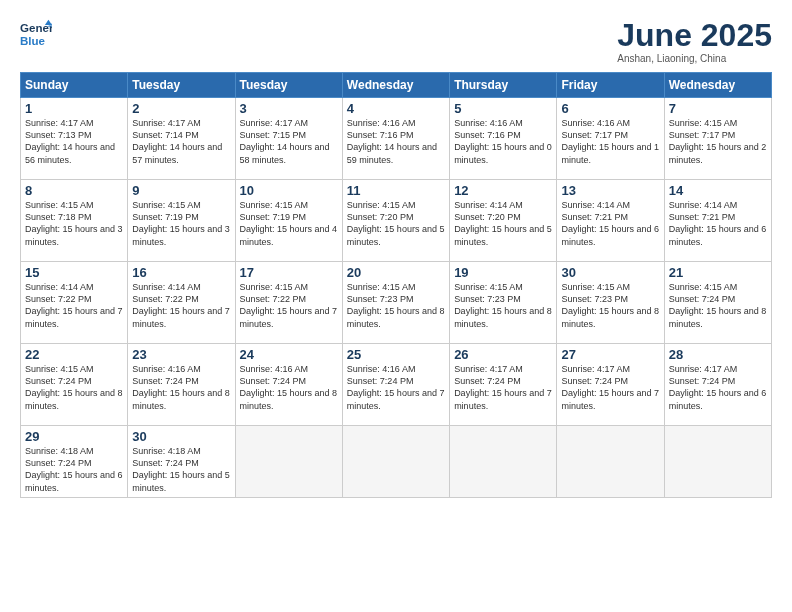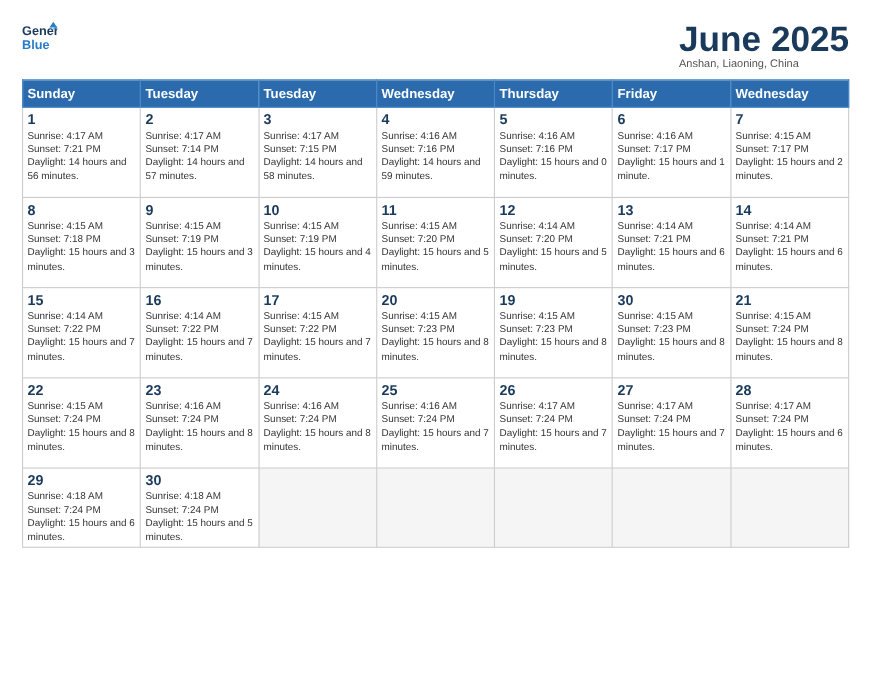--- a/index.html
+++ b/index.html
@@ -115,21 +115,21 @@
         <th>Thursday</th>
         <th>Friday</th>
         <th>Wednesday</th>
       </tr>
     </thead>
     <tbody id="calendar-body">
     <tr>
           <td>
             <span class="day-num">1</span>
             <div class="cell-text">Sunrise: 4:17 AM
-Sunset: 7:21 PM
+Sunset: 7:13 PM
 Daylight: 14 hours
 and 56 minutes.</div>
           </td>
           <td>
             <span class="day-num">2</span>
             <div class="cell-text">Sunrise: 4:17 AM
 Sunset: 7:14 PM
 Daylight: 14 hours
 and 57 minutes.</div>
           </td>

